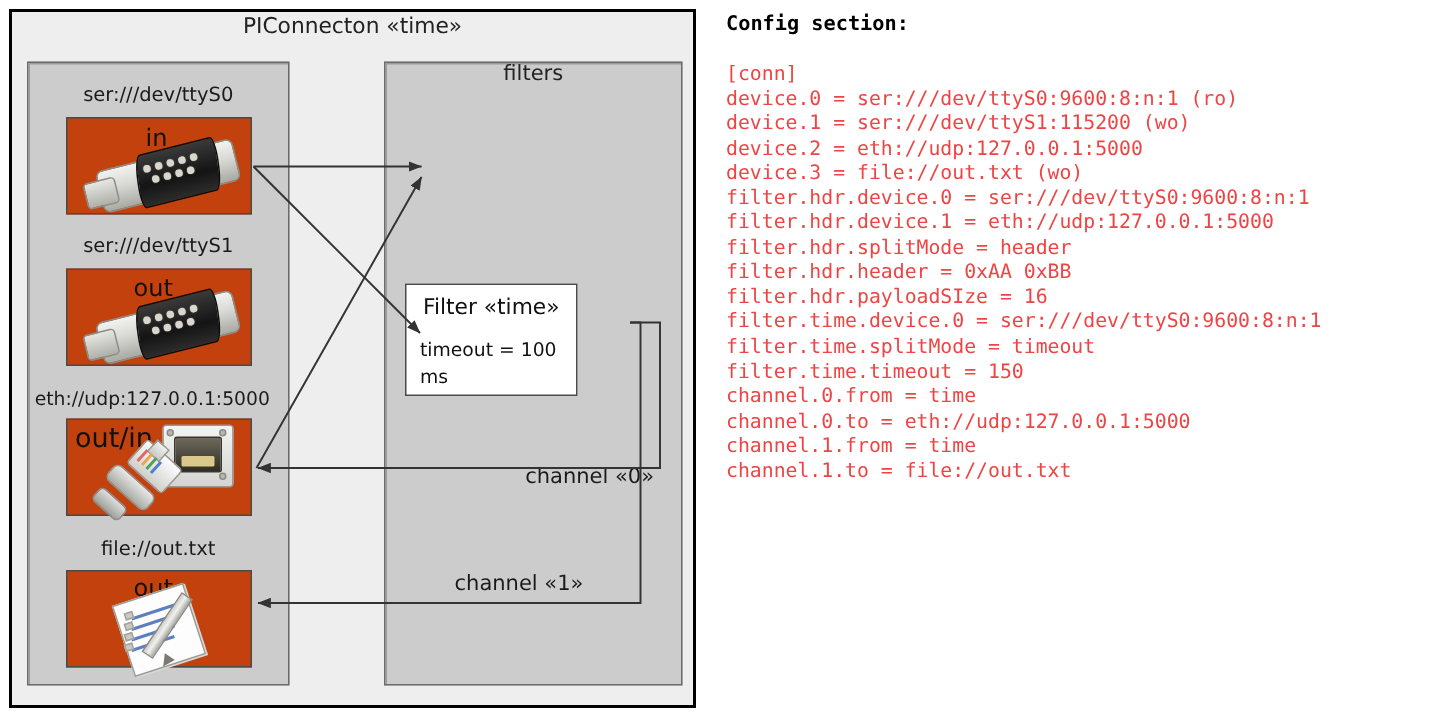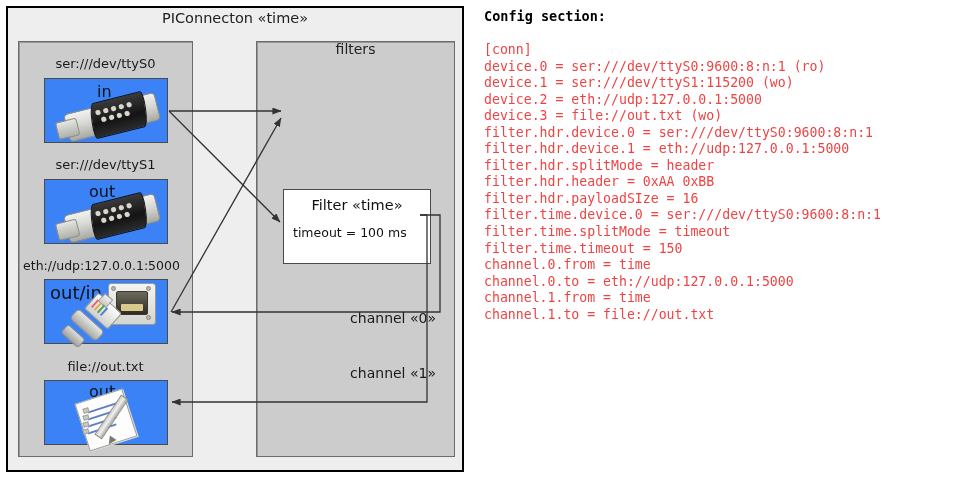--- a/index.html
+++ b/index.html
@@ -17,21 +17,21 @@
 
   
   .panel{position:absolute;background:#cccccc;border:1px solid #6b6b6b;
       box-sizing:border-box;box-shadow:1px 1px 0 #9a9a9a inset;}
   #devices-panel{left:18px;top:41px;width:175px;height:416px;}
   #filters-panel{left:256px;top:41px;width:199px;height:416px;}
   .panel-title{position:absolute;width:100%;text-align:center;top:6px;
       font-size:14px;color:#222;}
 
   
-  .device{position:absolute;background:#3b82f6;border:1px solid #4a4a4a;
+  .device{position:absolute;background:#c2410c;border:1px solid #4a4a4a;
       box-sizing:border-box;}
   .device-caption{position:absolute;width:100%;text-align:center;
       font-size:13px;color:#1a1a1a;}
   .device-label{position:absolute;font-size:16px;color:#111;line-height:1;}
 
   
   .filterbox{position:absolute;background:#ffffff;border:1px solid #4a4a4a;
       box-sizing:border-box;}
   .filter-title{position:absolute;width:100%;text-align:center;top:7px;
       font-size:14.5px;color:#111;}
@@ -216,29 +216,29 @@
       <div class="punch" style="top:38px;"></div>
       <div class="pencil"></div>
         <div class="tip"></div>
     </div>
   </div>
 
   <div class="panel" id="filters-panel"></div>
   <div class="panel-title" style="left:256px;top:41px;width:199px;">filters</div>
 
 
-  <div class="filterbox" style="left:283px;top:189px;width:148px;height:75px;">
+  <div class="filterbox" style="left:270px;top:189px;width:115px;height:75px;">
     <div class="filter-title">Filter «time»</div>
     <div class="filter-attrs">
       <div>timeout = 100 ms</div>
     </div>
   </div>
 
   <div class="channel-label" style="left:256px;top:310px;width:180px;">channel «0»</div>
-  <div class="channel-label" style="left:256px;top:365px;width:180px;">channel «1»</div>
+  <div class="channel-label" style="left:256px;top:381px;width:180px;text-align:center;">channel «1»</div>
 
   <svg id="wires">
     <defs>
       <marker id="ah" markerWidth="9" markerHeight="7" refX="8.6" refY="3.5" orient="auto" markerUnits="userSpaceOnUse">
         <path d="M0,0 L9,3.5 L0,7 z" fill="#333333"></path>
       </marker>
     </defs>
 
     <line x1="169" y1="111" x2="281" y2="111" stroke="#333333" stroke-width="1.3" marker-end="url(#ah)"></line>
 

